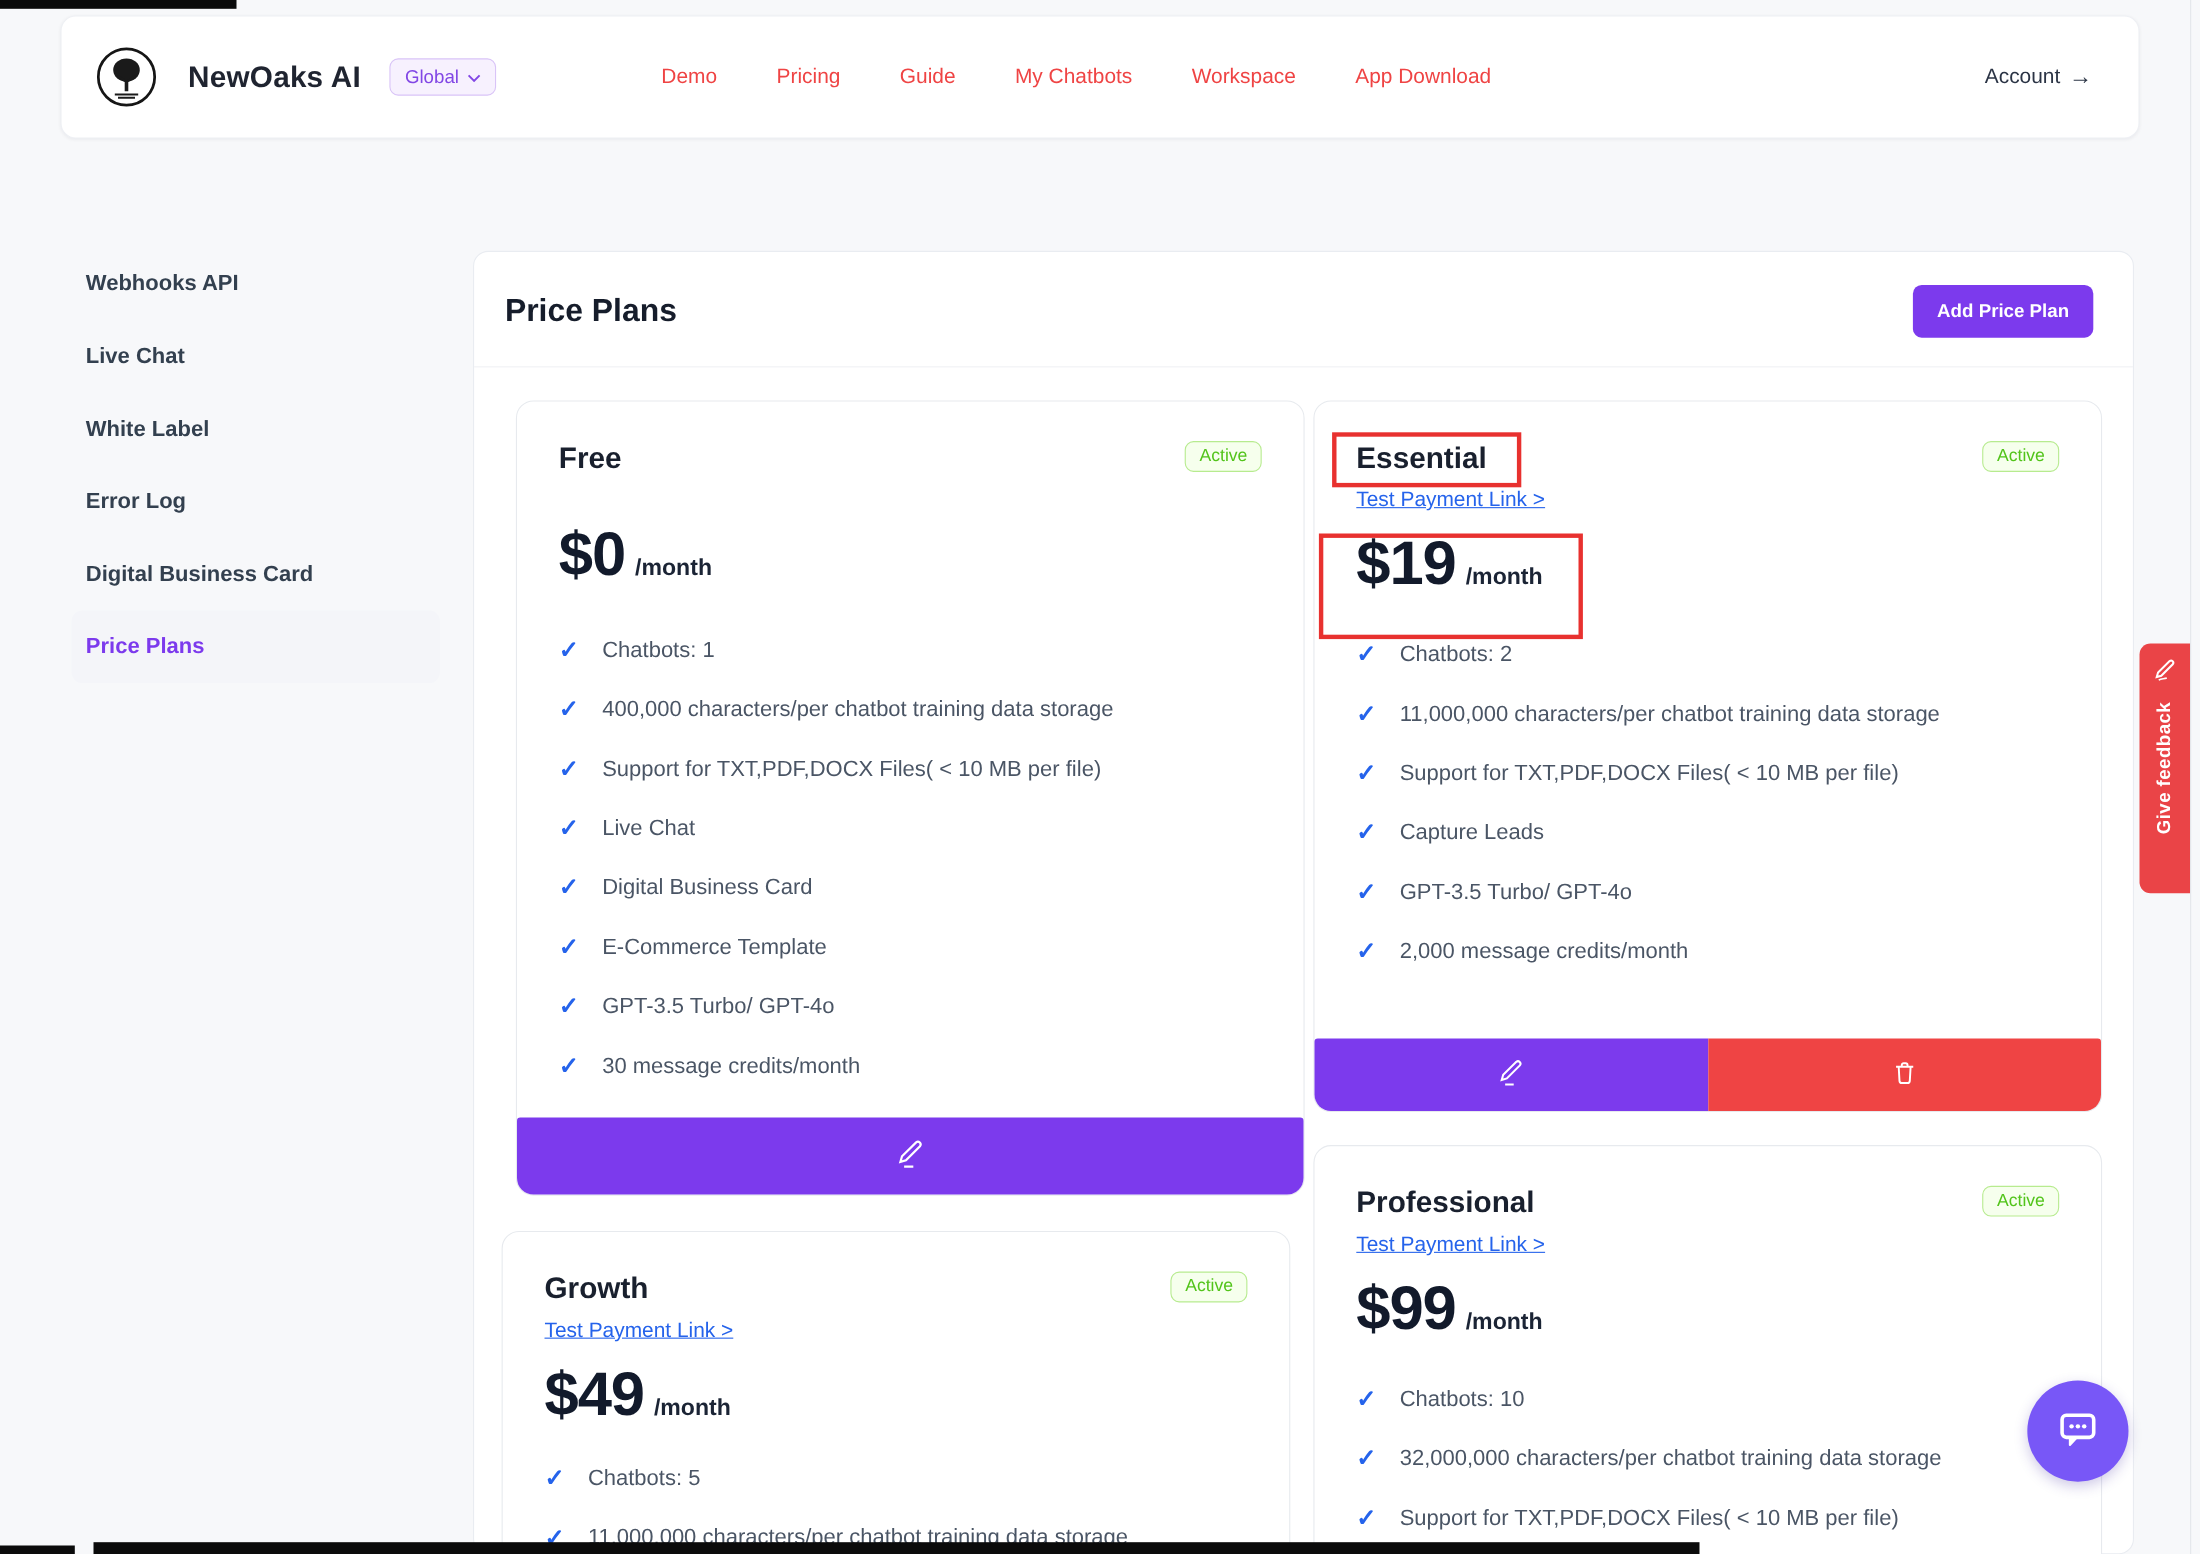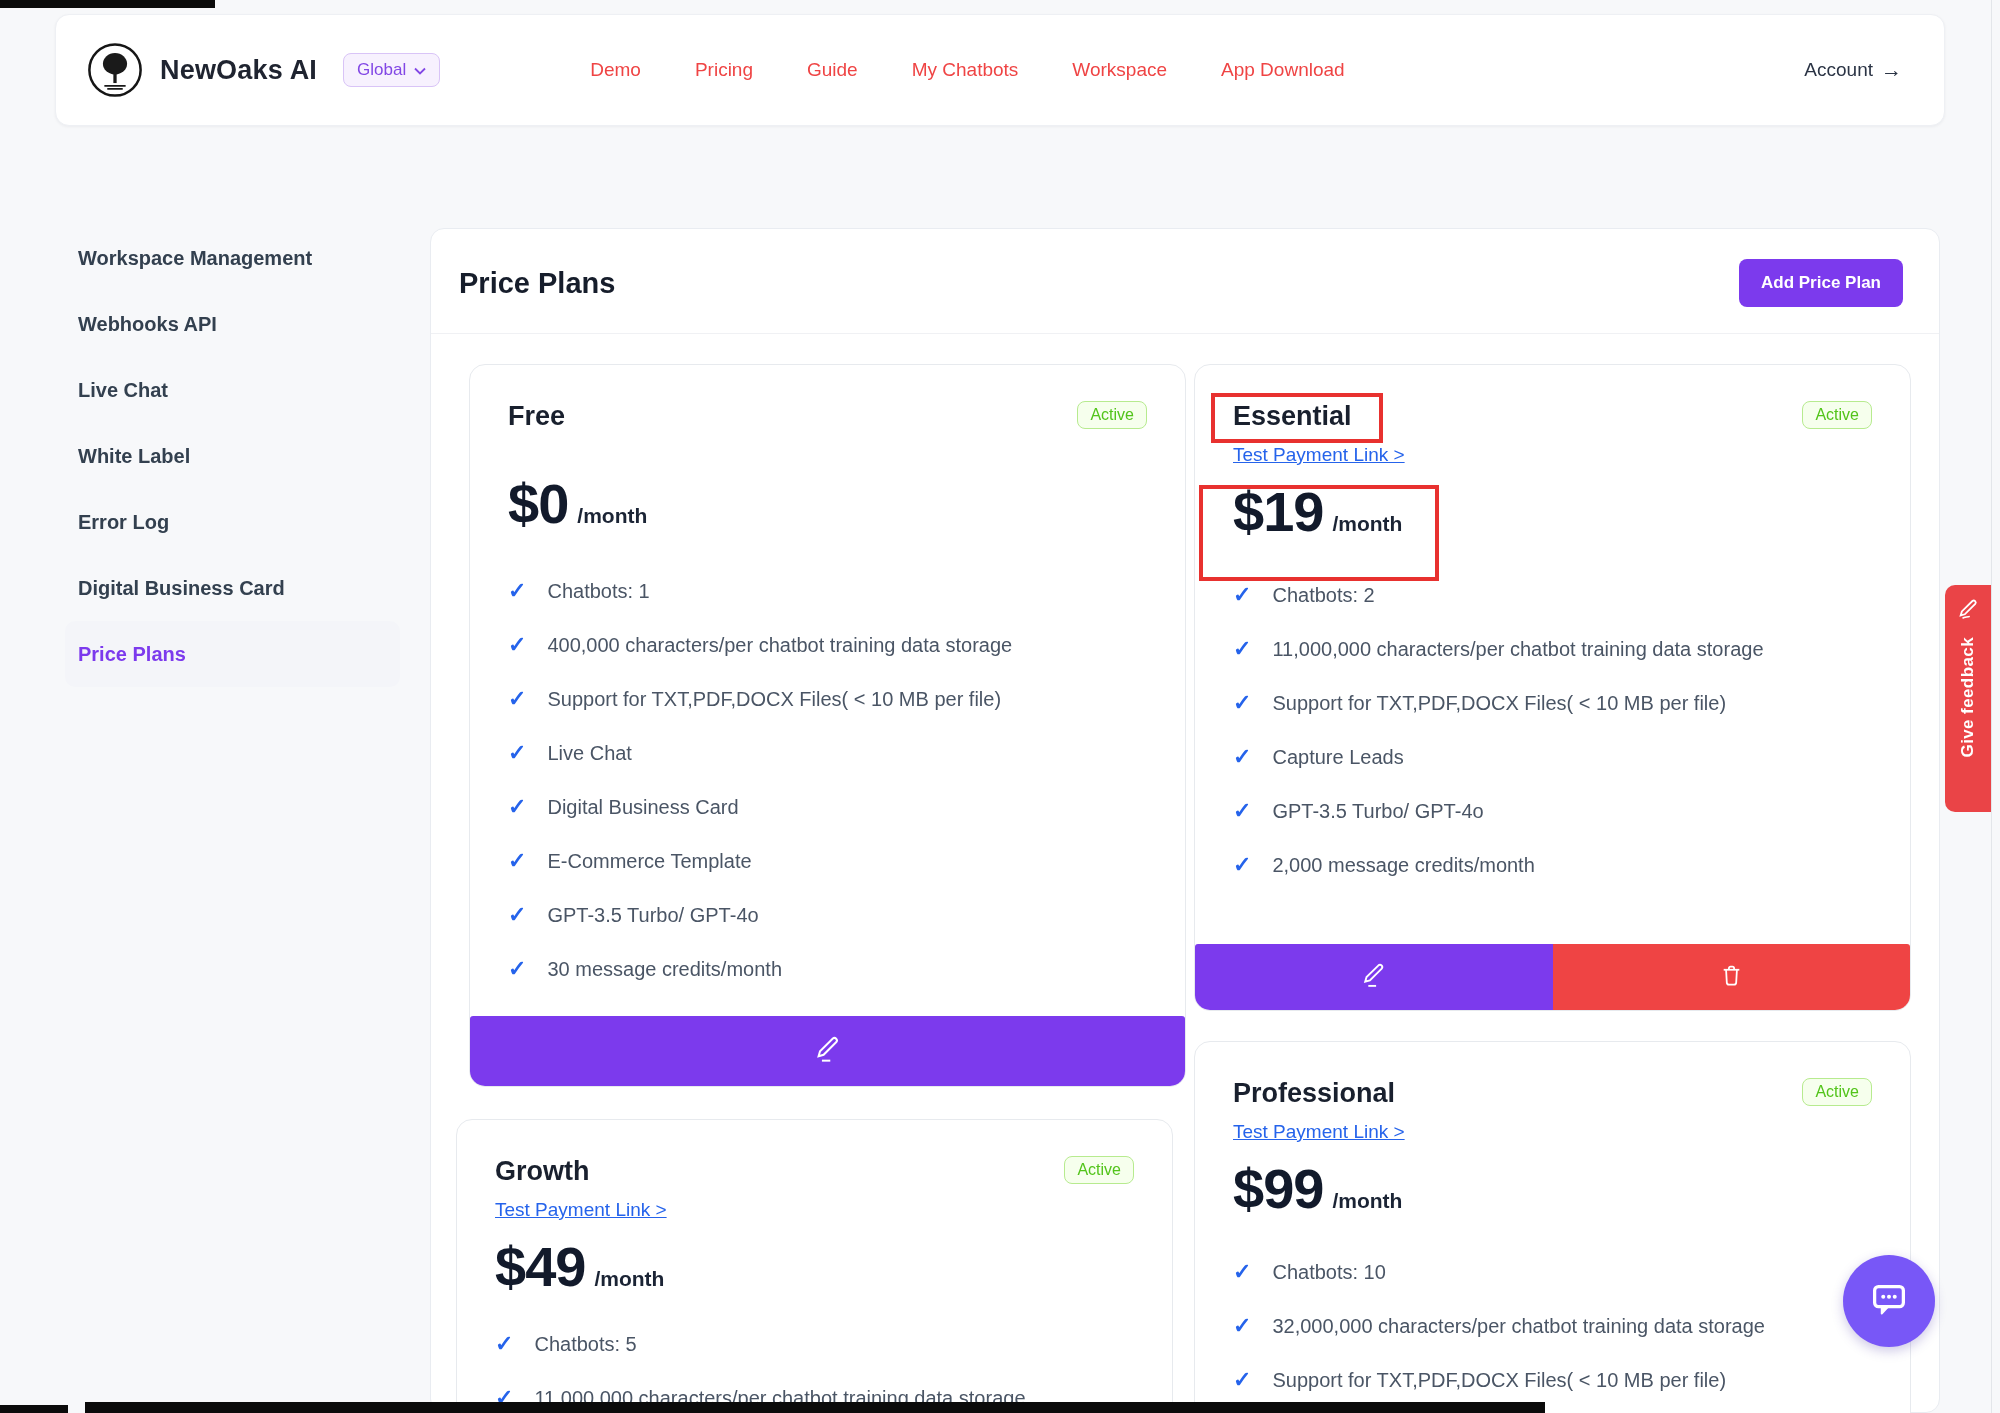--- a/index.html
+++ b/index.html
@@ -5,21 +5,21 @@
   * { margin:0; padding:0; box-sizing:border-box; }
   html,body { background:#ffffff; }
   body { font-family:"Liberation Sans", sans-serif; }
   .canvas { position:relative; width:2000px; height:1413px; background:#f7f8fa; overflow:hidden; }
 
   
   .topbar { position:absolute; left:55px; top:14px; width:1890px; height:112px; background:#fff;
             border:1px solid #eef0f4; border-radius:14px; display:flex; align-items:center;
             box-shadow:0 1px 3px rgba(16,24,40,.05); z-index:5; }
   .logo-wrap { margin-left:30px; width:58px; height:58px; flex:0 0 auto; cursor:pointer; }
-  .brand-name { margin-left:16px; font-size:27px; font-weight:600; color:#1f2430; letter-spacing:.2px; }
+  .brand-name { margin-left:27px; font-size:27px; font-weight:600; color:#1f2430; letter-spacing:.2px; }
   .region-pill { margin-left:26px; display:flex; align-items:center; gap:8px; padding:6px 13px;
                  background:#f7f1fe; border:1.5px solid #d9c4f7; border-radius:8px; color:#8247e5;
                  font-size:17px; font-weight:500; cursor:pointer; }
   .nav { display:flex; gap:54px; margin-left:150px; }
   .nav-item { font-size:19px; color:#ef4444; font-weight:500; cursor:pointer; white-space:nowrap; }
   .account { margin-left:auto; margin-right:42px; display:flex; align-items:center; gap:8px;
              font-size:19px; color:#2b3445; font-weight:500; cursor:pointer; }
   .arrow { font-size:21px; color:#2b3445; }
 
   
@@ -126,21 +126,20 @@
       <span class="nav-item">Workspace</span>
       <span class="nav-item">App Download</span>
     </nav>
     <div class="account">
       <span>Account</span>
       <span class="arrow">→</span>
     </div>
   </header>
 
   <aside class="sidebar">
-    <div class="side-item">Workspace Management</div>
     <div class="side-item">Webhooks API</div>
     <div class="side-item">Live Chat</div>
     <div class="side-item">White Label</div>
     <div class="side-item">Error Log</div>
     <div class="side-item">Digital Business Card</div>
     <div class="side-item active">Price Plans</div>
   </aside>
 
   <main class="panel">
     <div class="panel-header">

